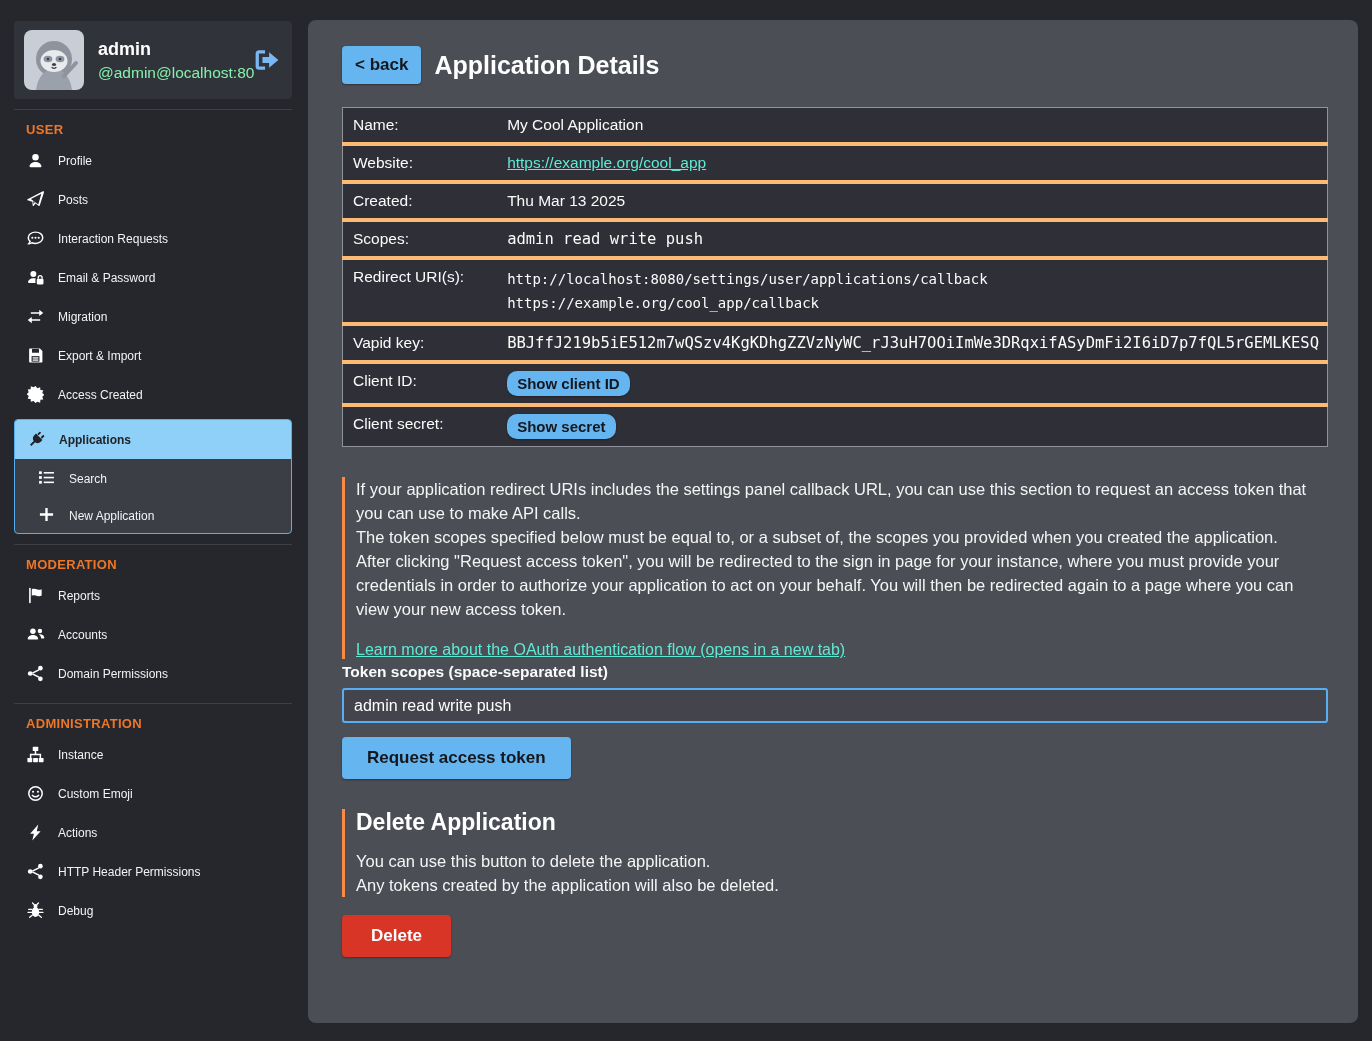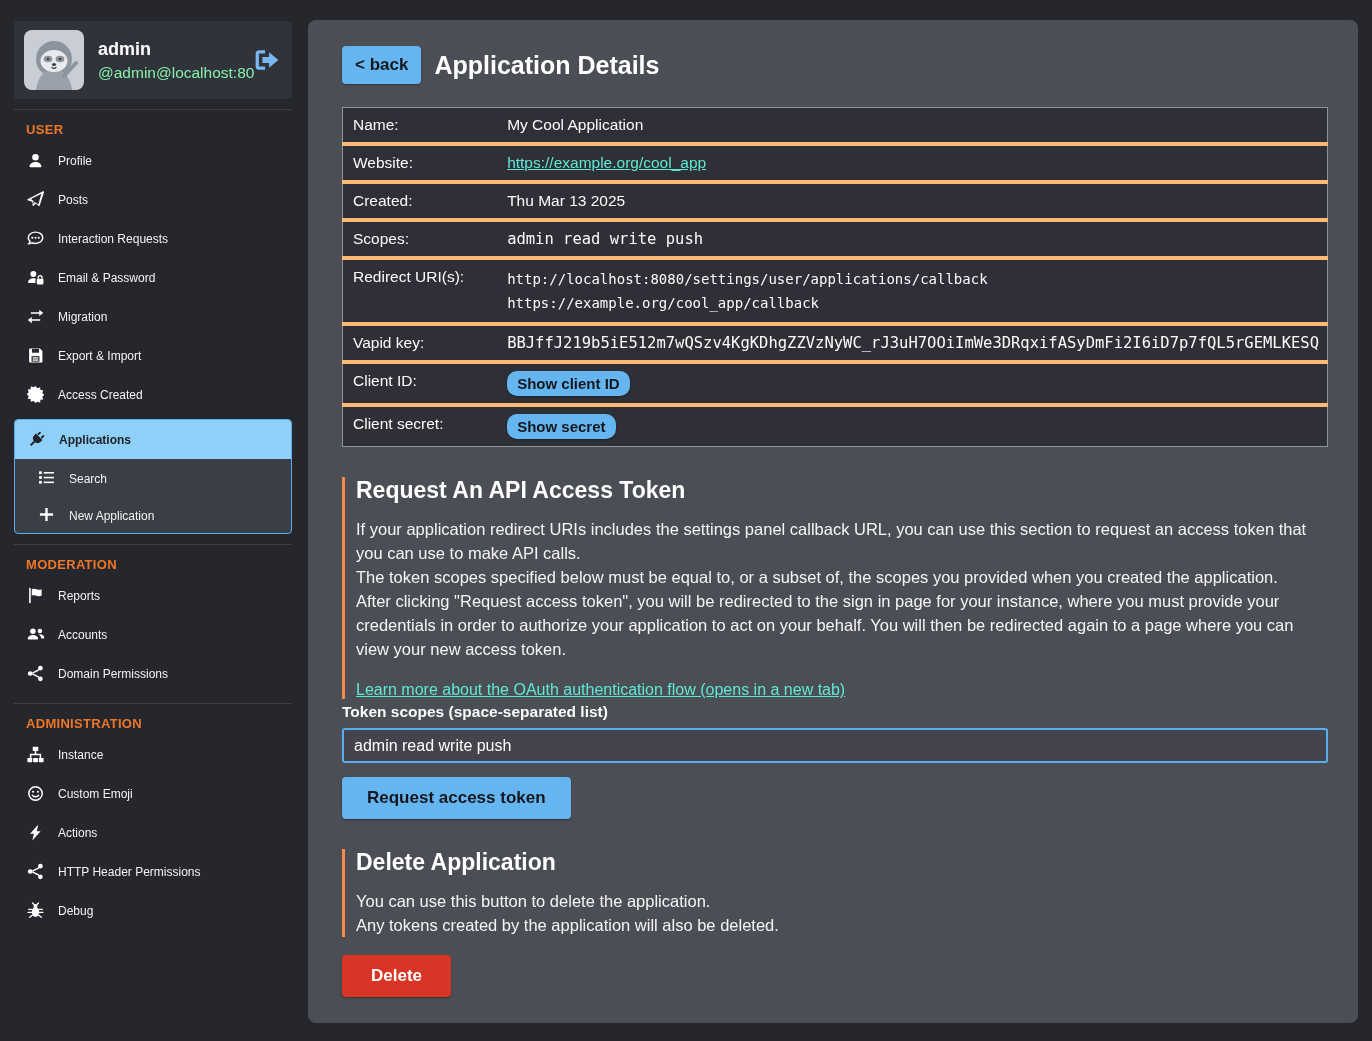--- a/index.html
+++ b/index.html
@@ -348,21 +348,20 @@
         </tr>
         <tr>
           <th>Client secret:</th>
           <td><button class="btn small">Show secret</button></td>
         </tr>
       </tbody>
         </table>
 
       <section class="section">
         <div class="bordered">
-          <h2>Request An API Access Token</h2>
           <div class="para">If your application redirect URIs includes the settings panel callback URL, you can use this section to request an access token that you can use to make API calls.</div>
           <div class="para">The token scopes specified below must be equal to, or a subset of, the scopes you provided when you created the application.</div>
           <div class="para">After clicking "Request access token", you will be redirected to the sign in page for your instance, where you must provide your credentials in order to authorize your application to act on your behalf. You will then be redirected again to a page where you can view your new access token.</div>
           <a class="link oauth-link" style="text-decoration:underline">Learn more about the OAuth authentication flow (opens in a new tab)</a>
         </div>
         <label class="form-label">Token scopes (space-separated list)</label>
         <input class="scopes" type="text" value="admin read write push" style="">
         <div class="mt14">
           <button class="btn cta">Request access token</button>
         </div>

